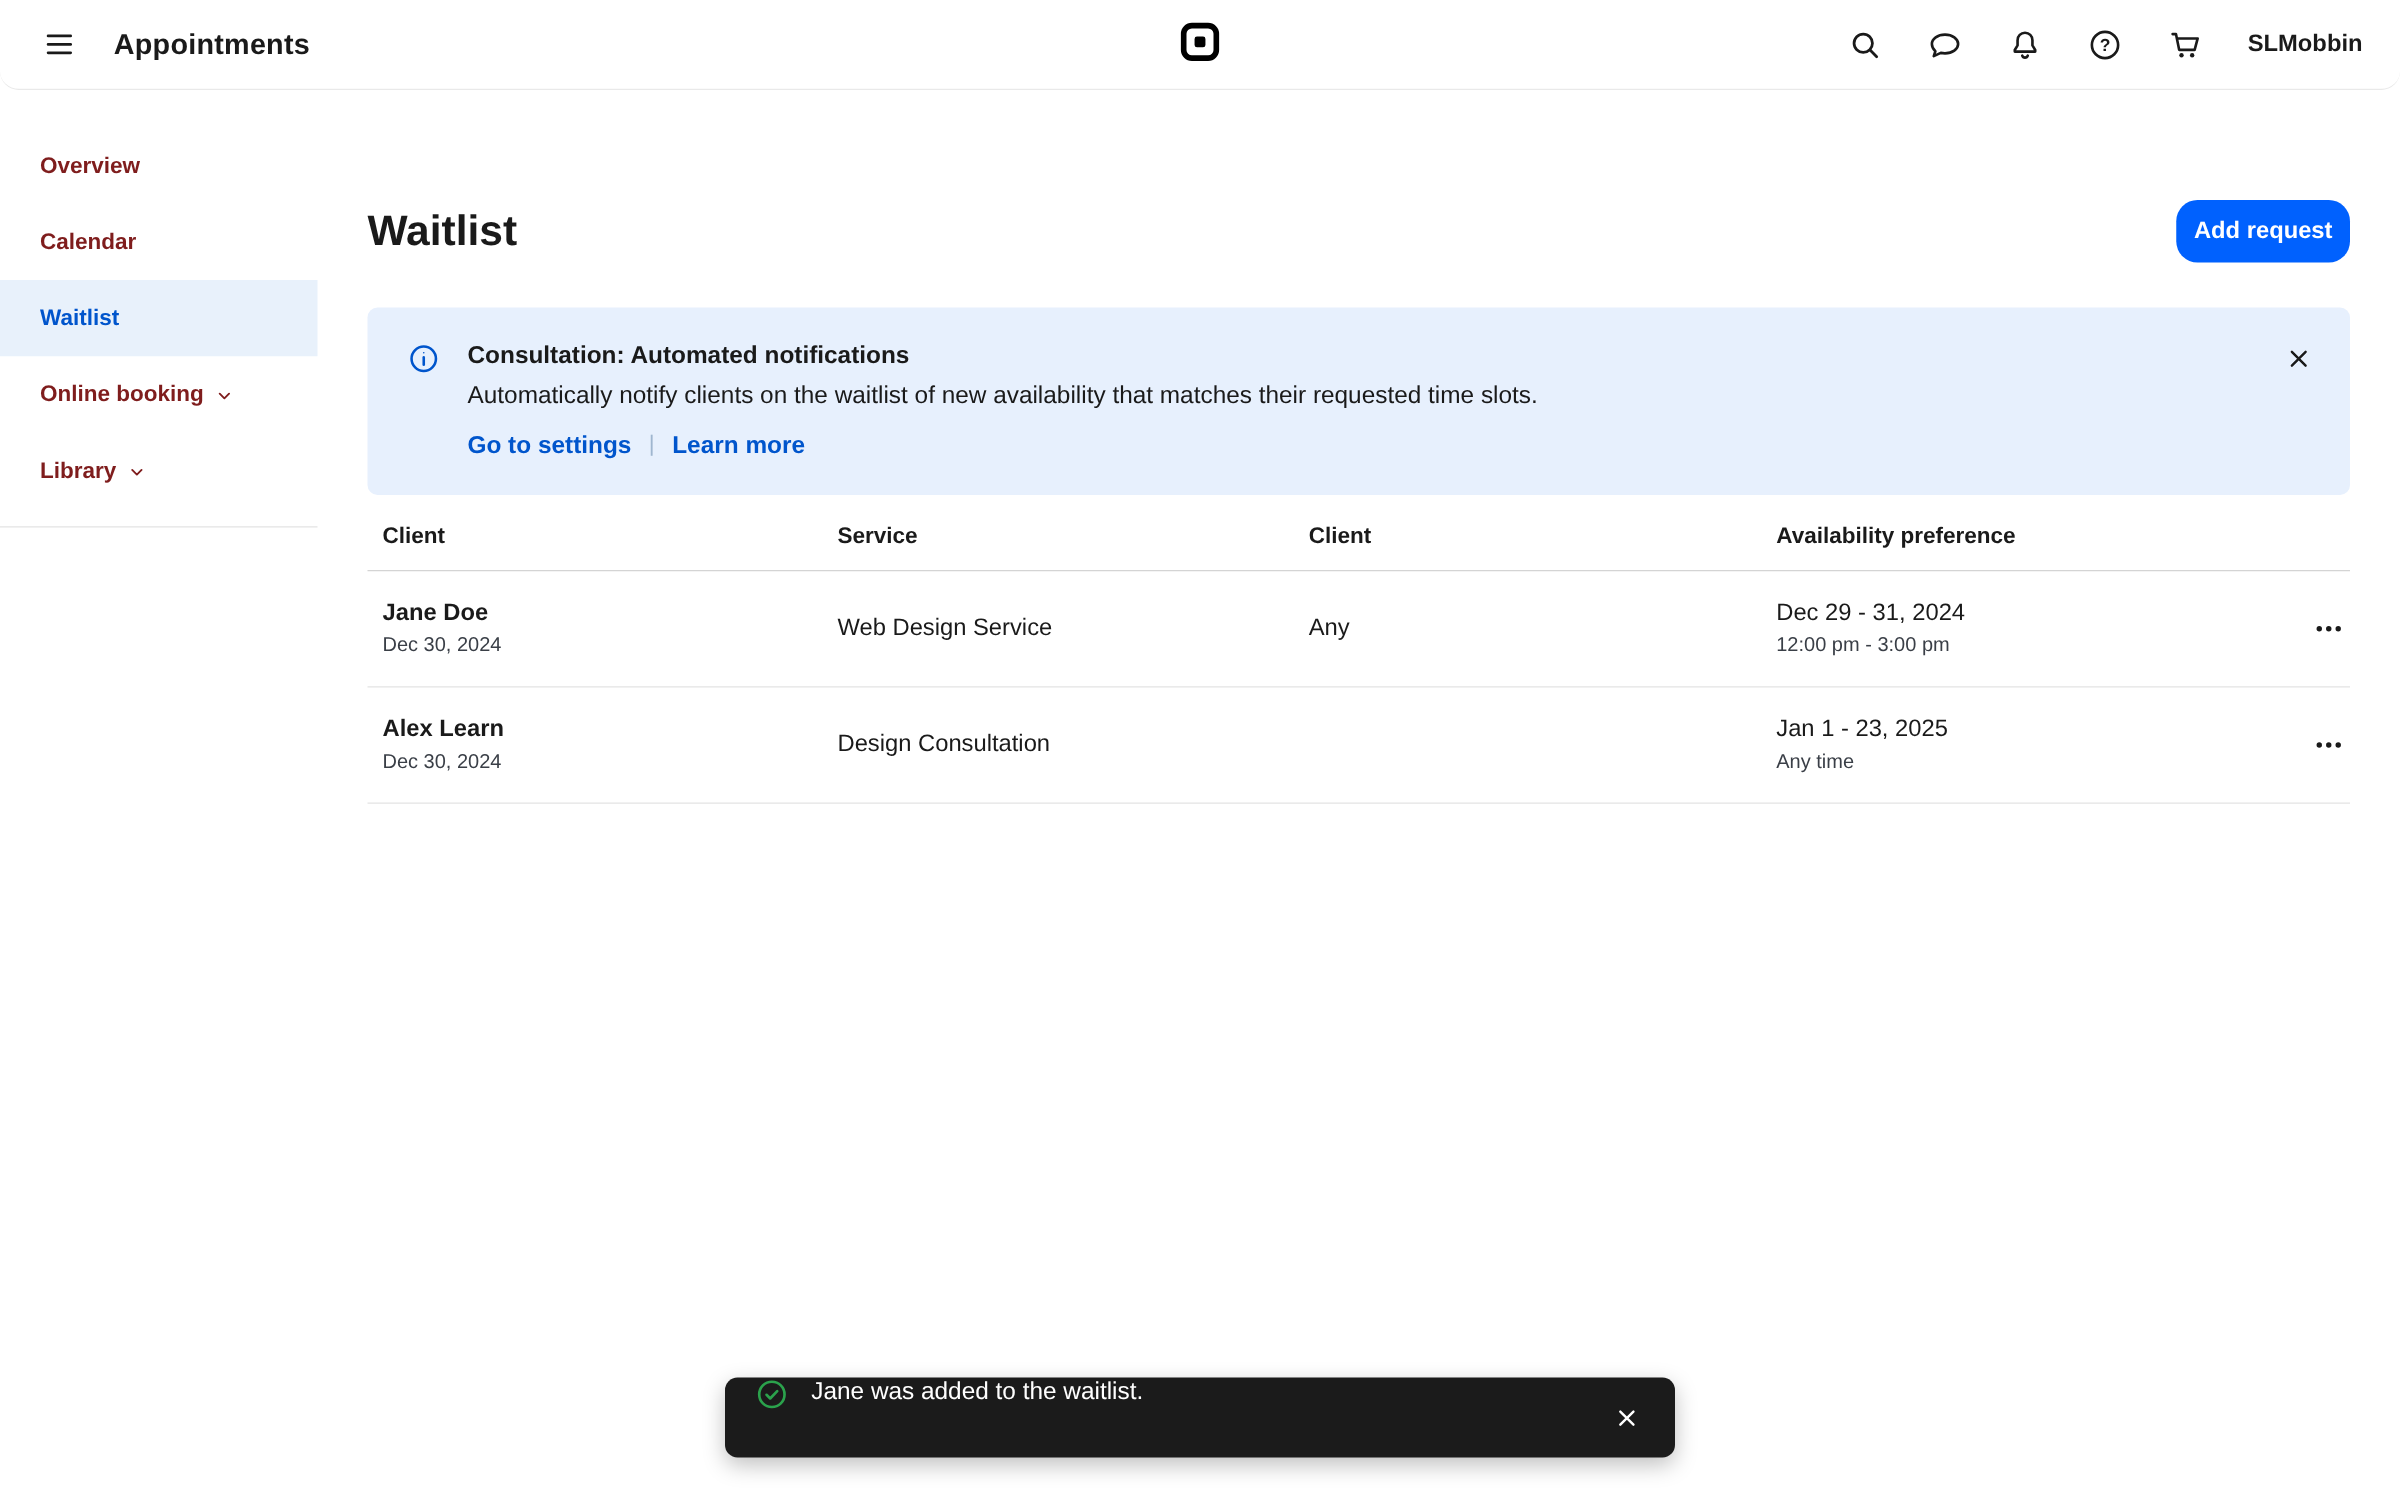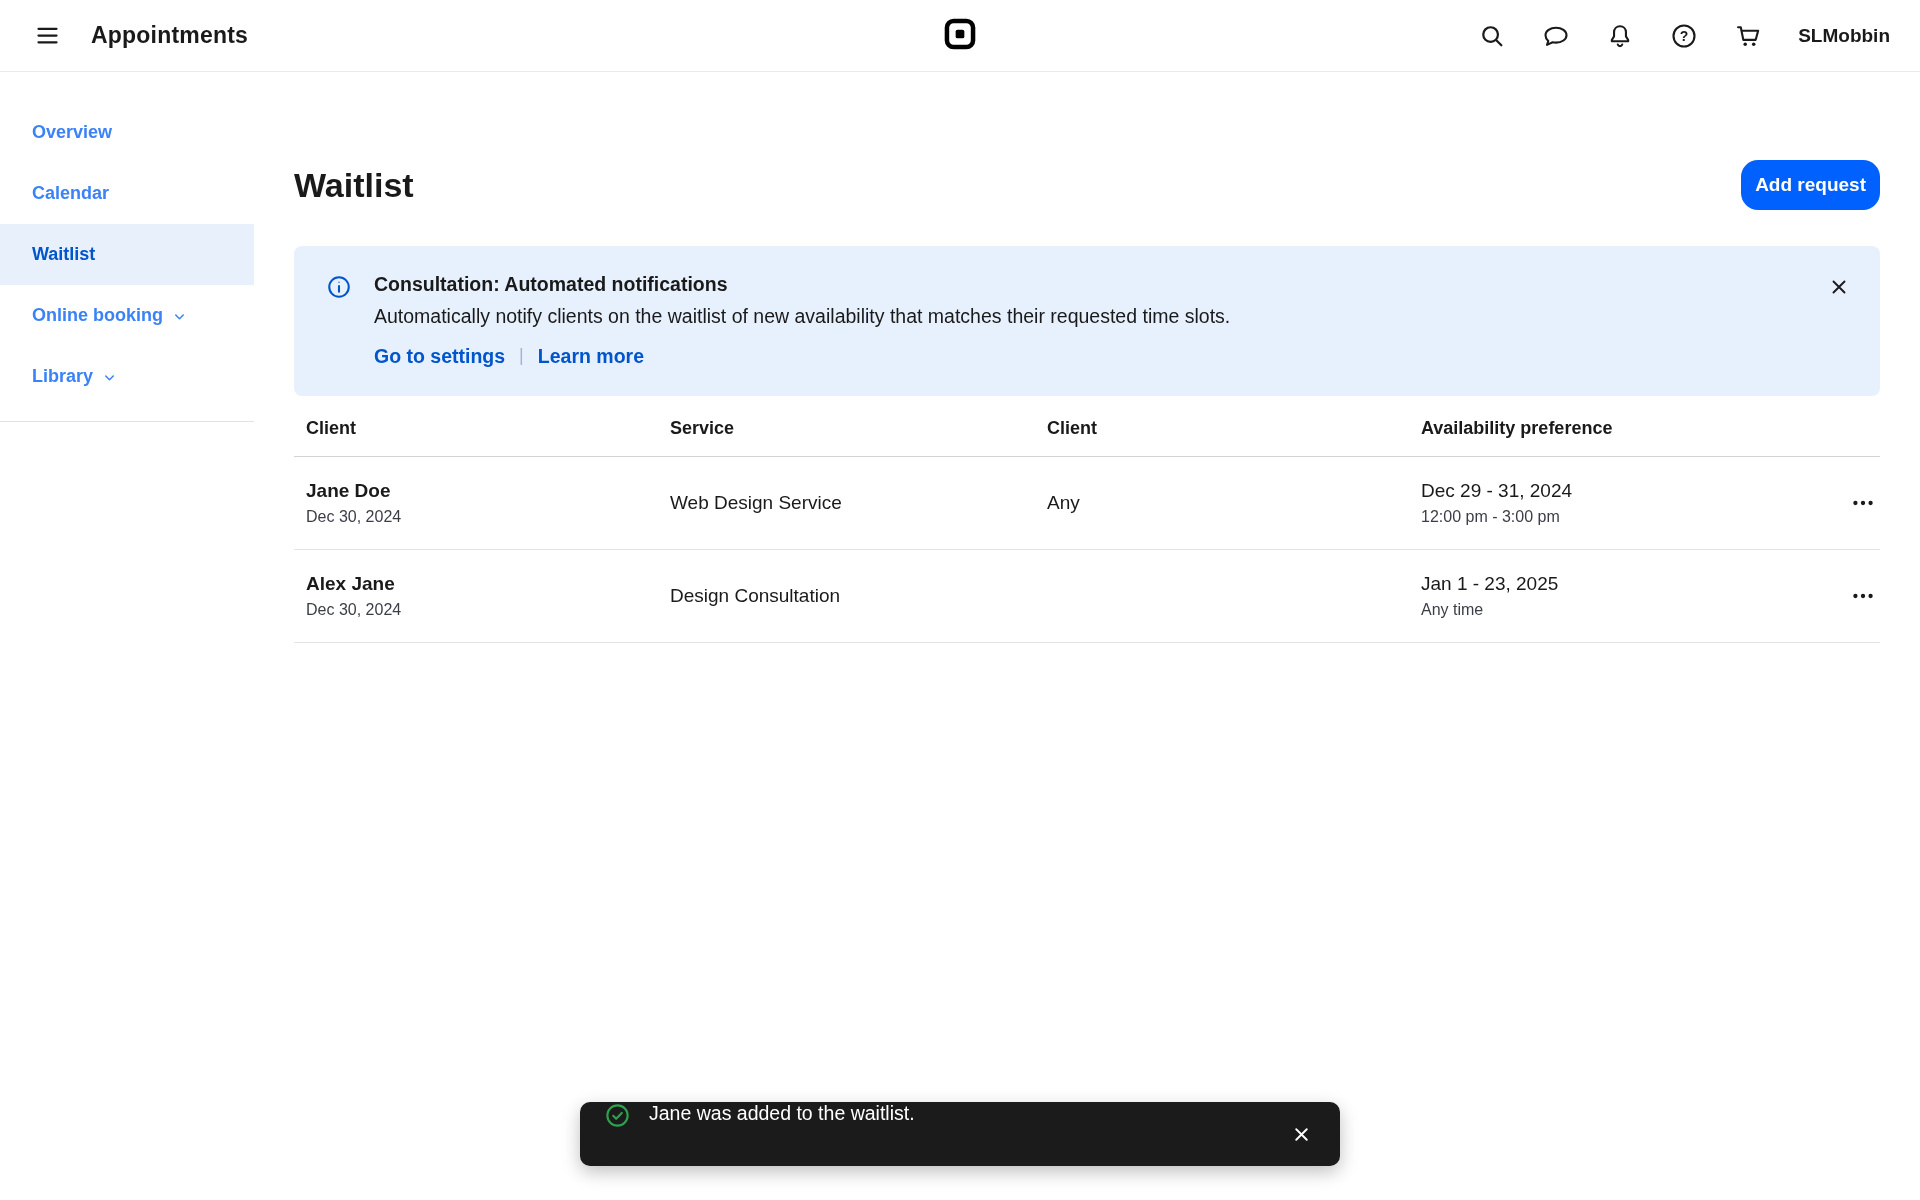--- a/index.html
+++ b/index.html
@@ -7,42 +7,42 @@
   body {
     font-family: "Liberation Sans", "DejaVu Sans", sans-serif;
     background: #ffffff; color: #1a1a1a; overflow: hidden;
   }
   button { font-family: inherit; }
 
   
   .topbar {
     height: 72px; display: flex; align-items: center;
     padding: 0 30px; border-bottom: 1px solid #e9e9e9;
-    position: relative; background: #fff;
+    position: relative; background: #fff; border-radius: 15px;
   }
   .topbar-left { display: flex; align-items: center; gap: 26px; }
   .icon-btn {
     background: none; border: none; cursor: pointer;
     display: flex; align-items: center; justify-content: center; padding: 4px;
     color: #1a1a1a;
   }
   .app-title { font-size: 23px; font-weight: 700; letter-spacing: .2px; }
   .logo-center { position: absolute; left: 50%; top: 50%; transform: translate(-50%,-50%); }
   .topbar-right { margin-left: auto; display: flex; align-items: center; gap: 28px; }
   .account-name { font-size: 19px; font-weight: 700; margin-left: 4px; cursor: pointer; }
 
   
   .layout { display: flex; height: 1128px; }
 
   
   .sidebar { width: 254px; padding-top: 30px; flex-shrink: 0; }
   .side-item {
     height: 61px; display: flex; align-items: center; gap: 9px;
     padding: 0 24px 0 32px; font-size: 18px; font-weight: 600; cursor: pointer;
-    color: #3b82f6;
+    color: #7f1d1d;
   }
   .side-item.active { background: #e8f1fb; color: #0055cc; }
   .side-chevron { display: flex; align-items: center; margin-top: 2px; }
   .side-divider { border-top: 1px solid #e3e3e3; margin: 14px 0 10px 0; }
   .quick-find {
     height: 56px; display: flex; align-items: center; justify-content: space-between;
     padding: 0 30px 0 32px; font-size: 18px; font-weight: 600; cursor: pointer;
   }
   .shortcut { color: #40454d; font-weight: 400; font-size: 17px; letter-spacing: 1px; }
 
@@ -232,21 +232,21 @@
                 <circle cx="5" cy="12" r="2"></circle>
                 <circle cx="12" cy="12" r="2"></circle>
                 <circle cx="19" cy="12" r="2"></circle>
               </svg>
           </button>
         </div>
       </div>
 
       <div class="grid-row trow">
         <div class="cell-first">
-          <div class="client-name">Alex Jane</div>
+          <div class="client-name">Alex Learn</div>
           <div class="sub-text">Dec 30, 2024</div>
         </div>
         <div>Design Consultation</div>
         <div></div>
         <div>
           <div>Jan 1 - 23, 2025</div>
           <div class="sub-text">Any time</div>
         </div>
         <div class="actions-cell">
           <button class="icon-btn" title="More actions">

